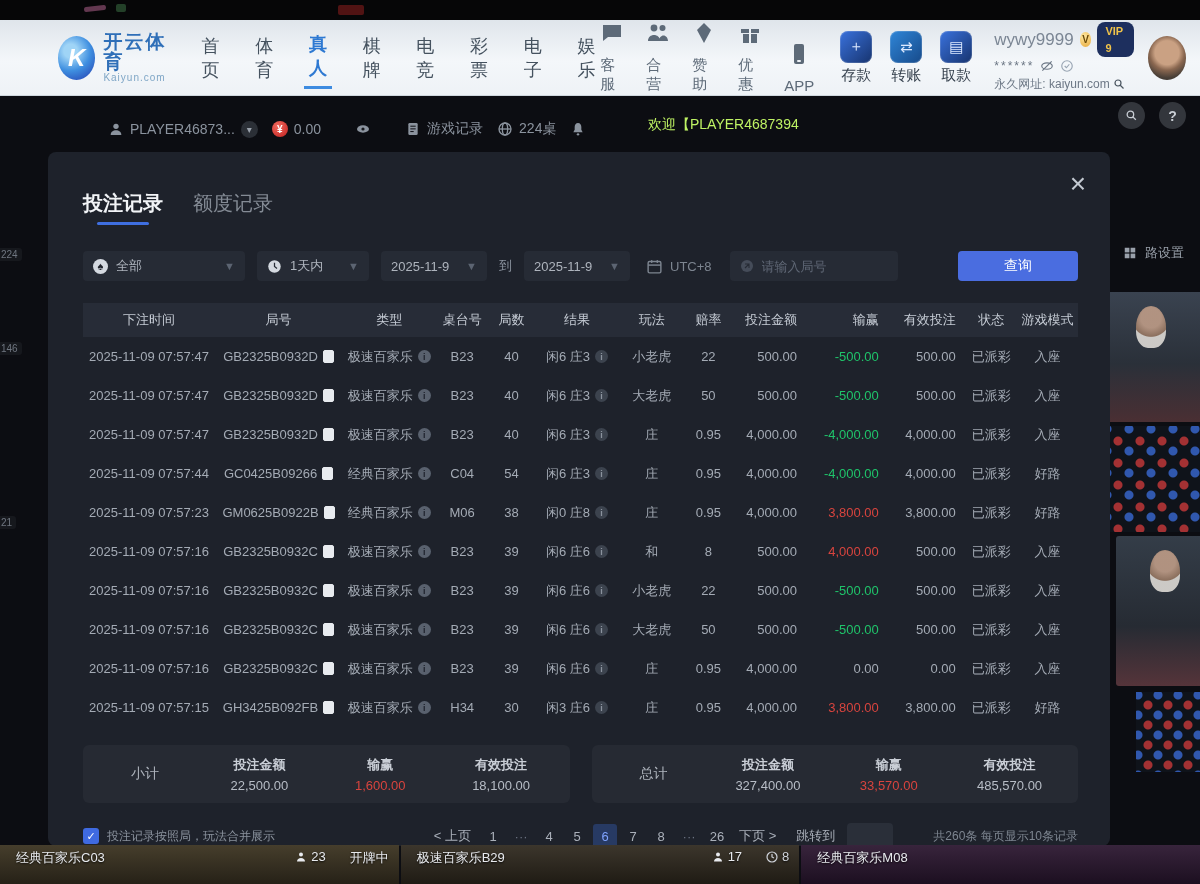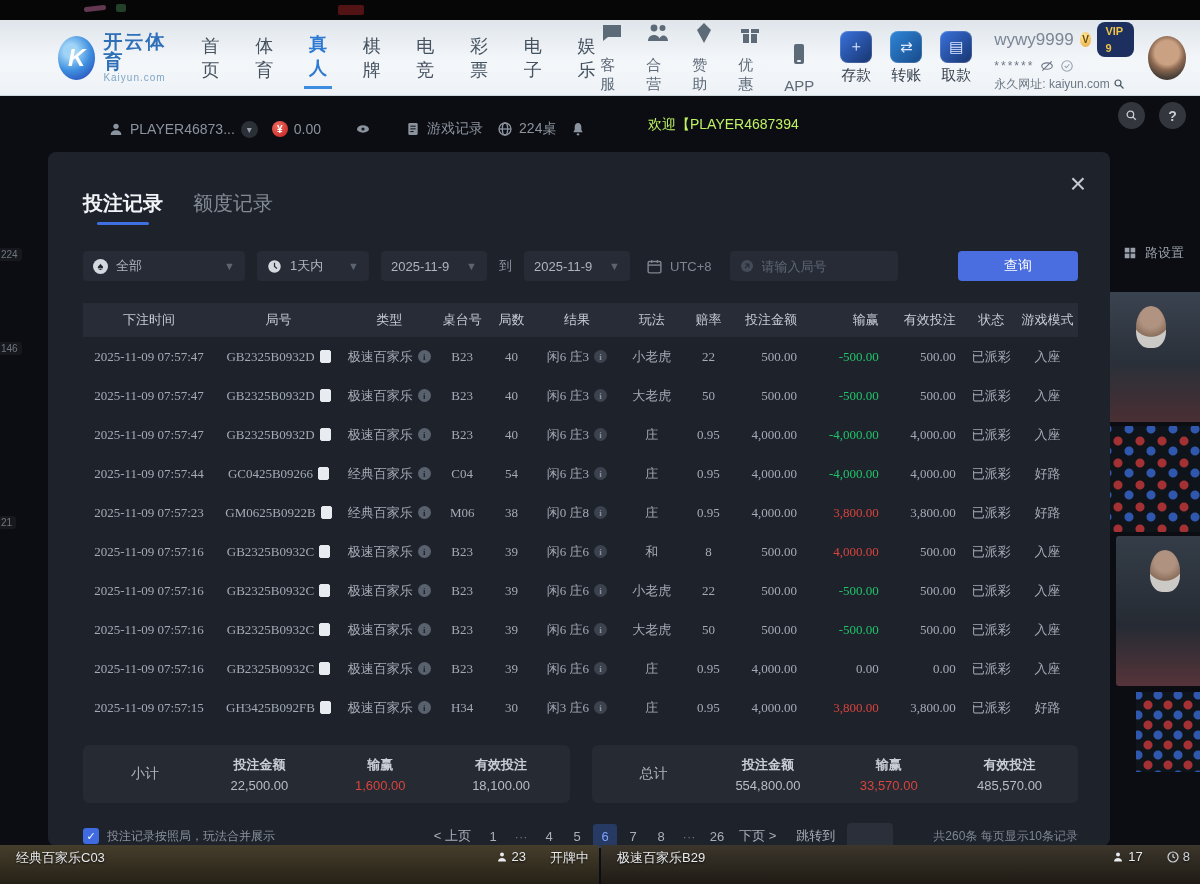--- a/index.html
+++ b/index.html
@@ -95,21 +95,21 @@
   .to-label { color:#8b939e; font-size:13px; }
   .utc { display:flex; align-items:center; gap:7px; color:#7d8590; font-size:13px; margin-left:4px; }
   .utc svg { width:17px; height:17px; }
   .round-input { width:168px; height:30px; background:#262b35; border:none; border-radius:4px; color:#aeb4bd; font-size:13px; padding:0 10px 0 32px; outline:none; }
   .round-wrap { position:relative; margin-left:6px; }
   .round-wrap svg { position:absolute; left:9px; top:7px; width:16px; height:16px; }
   .round-input::placeholder { color:#5f6775; }
   .query-btn { margin-left:auto; width:120px; height:30px; background:#4a6de0; border:none; border-radius:4px; color:#fff; font-size:14px; cursor:pointer; }
 
   
-  .bet-table { margin-top:22px;font-family:Liberation Serif, serif; }
+  .bet-table { margin-top:22px; }
   .trow { display:flex; align-items:center; }
   .trow.head { height:34px; background:#272c37; color:#c6ccd5; font-size:13px; }
   .trow.body { height:39px; color:#a4abb5; font-size:13px; }
   .tcell { text-align:center; white-space:nowrap; overflow:hidden; display:flex; align-items:center; justify-content:center; gap:5px; }
   .trow>*:nth-child(1){width:13.4%}
   .trow>*:nth-child(2){width:12.9%}
   .trow>*:nth-child(3){width:9.6%}
   .trow>*:nth-child(4){width:5.2%}
   .trow>*:nth-child(5){width:4.8%}
   .trow>*:nth-child(6){width:8.5%}
@@ -867,21 +867,21 @@
             </div>
           <div class="sumcol">
               <div class="sl">有效投注</div>
               <div class="sv">18,100.00</div>
             </div>
         </div>
         <div class="sumbox">
           <span class="sumlabel">总计</span>
           <div class="sumcol">
               <div class="sl">投注金额</div>
-              <div class="sv">554,800.00</div>
+              <div class="sv">327,400.00</div>
             </div>
           <div class="sumcol">
               <div class="sl">输赢</div>
               <div class="sv red">33,570.00</div>
             </div>
           <div class="sumcol">
               <div class="sl">有效投注</div>
               <div class="sv">485,570.00</div>
             </div>
         </div>
@@ -935,15 +935,19 @@
             <span>17</span>
           </span>
           <span class="timer">
             <svg viewBox="0 0 24 24">
               <circle cx="12" cy="12" r="10" fill="none" stroke="#cfd3da" stroke-width="2.4"></circle>
               <path d="M12 6v6l4 2" stroke="#cfd3da" stroke-width="2.4" fill="none"></path>
             </svg>
             <span>8</span>
           </span>
         </div>
+        <div class="tile tile-3">
+          <span class="tname">经典百家乐M08</span>
+          <span class="cnt"></span>
+        </div>
       </div>
   </div>
 </div>
 
 </body></html>

